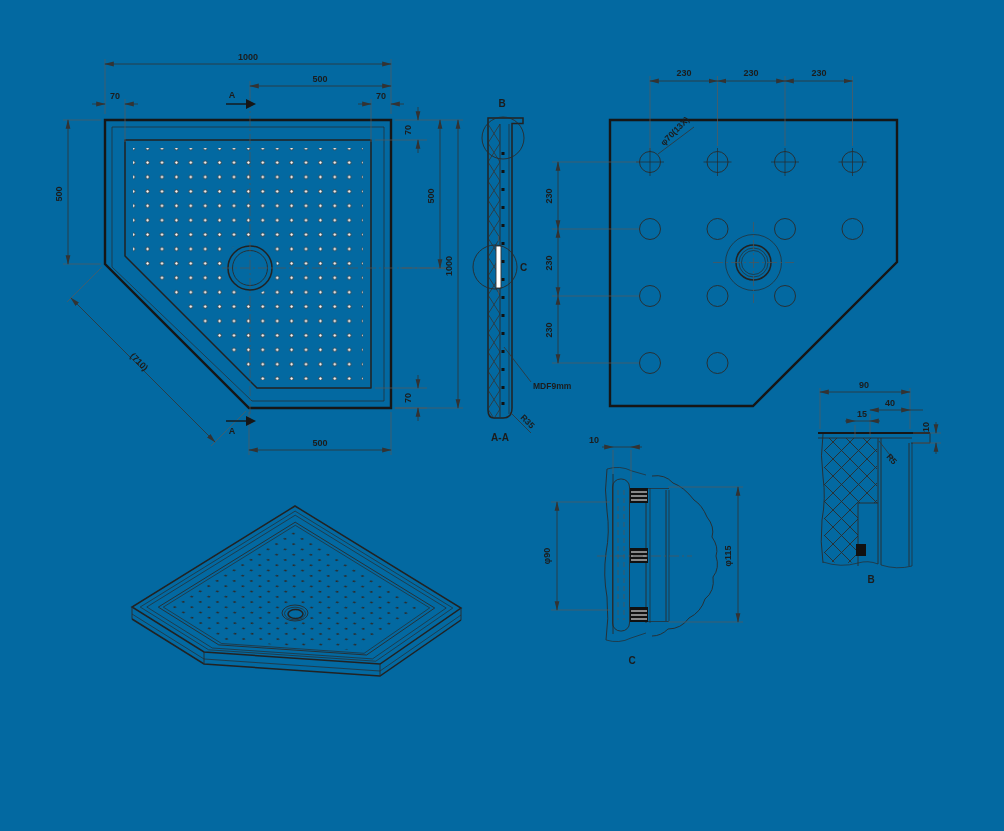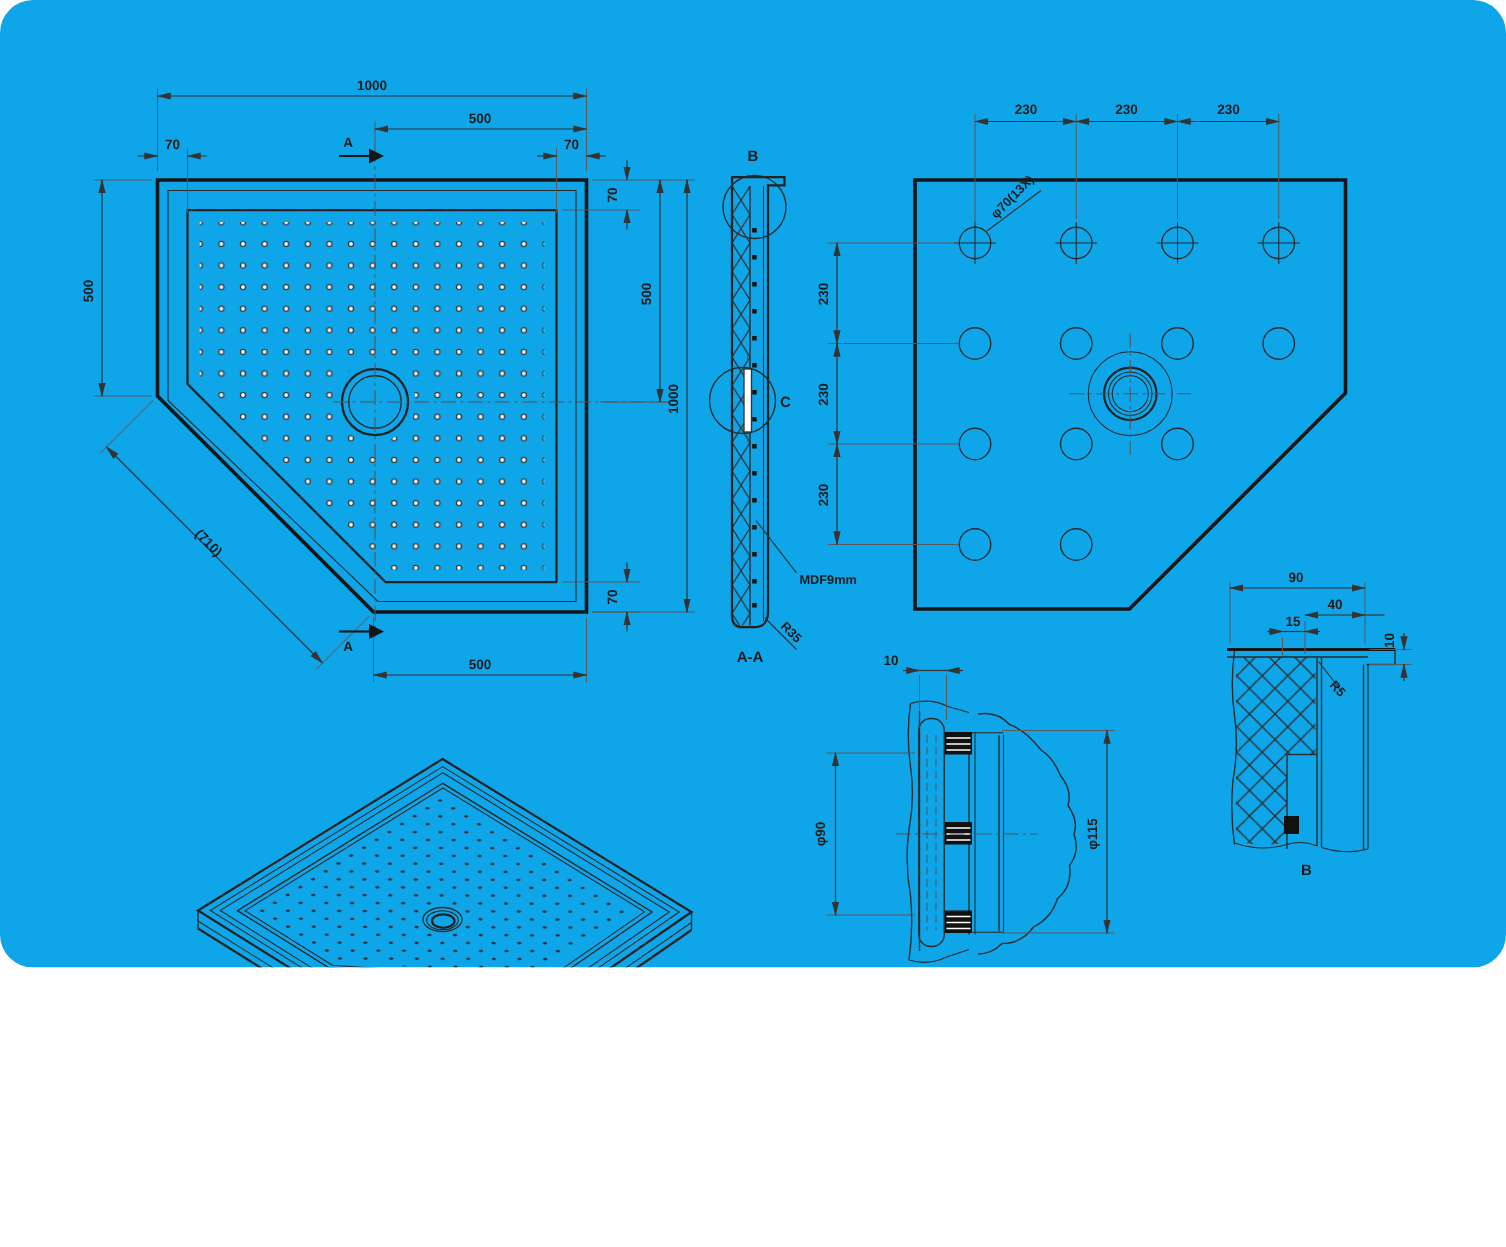--- a/index.html
+++ b/index.html
@@ -1,17 +1,17 @@
 <!DOCTYPE html>
 <html><head>
 <meta charset="utf-8">
 <style>
   html,body{margin:0;padding:0;background:#ffffff;}
-  .canvas{position:relative;width:1004px;height:645px;background:#0ea5e9;overflow:hidden;
-          font-family:"Liberation Sans",sans-serif;border-radius:22px;}
+  .canvas{position:relative;width:1004px;height:831px;background:#0369a1;overflow:hidden;
+          font-family:"Liberation Sans",sans-serif;}
   svg text{font-family:"Liberation Sans",sans-serif;fill:#1c1c1c;}
   .t{font-size:9px;font-weight:bold;}
   .ts{font-size:8.5px;font-weight:bold;}
   .lbl{font-size:10px;font-weight:bold;}
   .mid{text-anchor:middle;}
   .ol{stroke:#161616;stroke-width:2.4;fill:none;stroke-linejoin:miter;}
   .ml{stroke:#222;stroke-width:1.5;fill:none;}
   .tl{stroke:#2a2a2a;stroke-width:0.9;fill:none;}
   .hl{stroke:#2a2a2a;stroke-width:0.7;fill:none;}
   .dl{stroke:#333;stroke-width:0.8;fill:none;}

